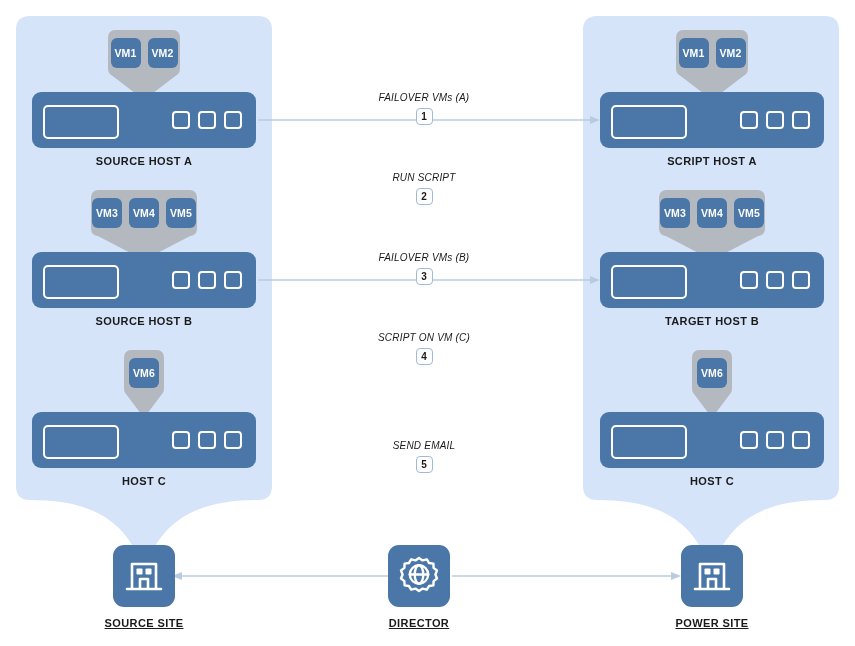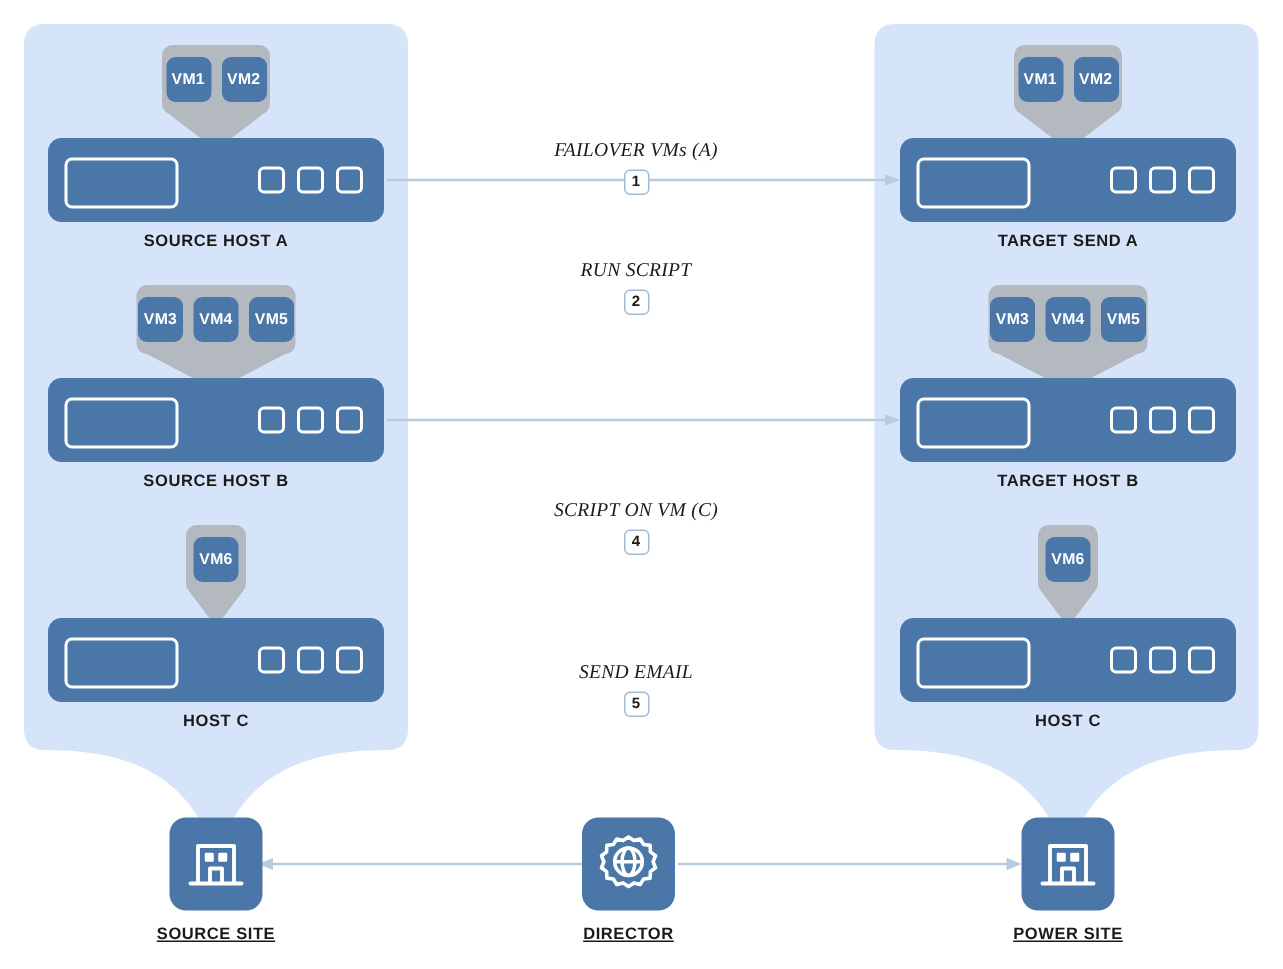--- a/index.html
+++ b/index.html
@@ -42,22 +42,22 @@
   }
   .vm{
     width:30px;height:30px;background:#4a77a8;border-radius:6px;
     display:flex;align-items:center;justify-content:center;
     font-size:10.5px;font-weight:bold;color:#ffffff;letter-spacing:.2px;
   }
 
   
   .step{position:absolute;width:180px;text-align:center;}
   .step-text{
-    font-size:13px;font-style:italic;color:#1a1a1a;font-weight:normal;
-    letter-spacing:.2px;white-space:nowrap;font-family:Liberation Serif, serif;
+    font-size:10px;font-style:italic;color:#1a1a1a;font-weight:normal;
+    letter-spacing:.2px;white-space:nowrap;
   }
   .step-badge{
     margin:5px auto 0;width:17px;height:17px;
     border:1.5px solid #9fbbd8;border-radius:4px;background:#ffffff;
     font-size:10px;font-weight:bold;color:#1a1a1a;
     display:flex;align-items:center;justify-content:center;
     position:relative;z-index:3;box-sizing:border-box;
   }
 
   
@@ -227,21 +227,21 @@
   </div>
 
   <div class="host" style="left:600px;top:92px;width:224px;height:56px;">
     <div class="host-body" style="width:224px;height:56px;"></div>
     <div class="host-screen" style="left:11px;top:13px;width:72px;height:30px;"></div>
     <div class="host-ports" style="left:140px;top:19px;">
       <div class="host-port"></div>
       <div class="host-port"></div>
       <div class="host-port"></div>
     </div>
-    <div class="host-label" style="top:63px;">TARGET SEND A</div>
+    <div class="host-label" style="top:63px;">SCRIPT HOST A</div>
   </div>
 
   <div class="host" style="left:600px;top:252px;width:224px;height:40px;">
     <div class="host-body" style="width:224px;height:56px;"></div>
     <div class="host-screen" style="left:11px;top:13px;width:72px;height:30px;"></div>
     <div class="host-ports" style="left:140px;top:19px;">
       <div class="host-port"></div>
       <div class="host-port"></div>
       <div class="host-port"></div>
     </div>
@@ -262,20 +262,24 @@
   <div class="step" style="left:334px;top:92px;">
     <div class="step-text">FAILOVER VMs (A)</div>
     <div class="step-badge">1</div>
   </div>
 
   <div class="step" style="left:334px;top:172px;">
     <div class="step-text">RUN SCRIPT</div>
     <div class="step-badge">2</div>
   </div>
 
+  <div class="step" style="left:334px;top:252px;">
+    <div class="step-text">FAILOVER VMs (B)</div>
+    <div class="step-badge">3</div>
+  </div>
 
   <div class="step" style="left:334px;top:332px;">
     <div class="step-text">SCRIPT ON VM (C)</div>
     <div class="step-badge">4</div>
   </div>
 
   <div class="step" style="left:334px;top:412px;margin-top:28px;">
     <div class="step-text">SEND EMAIL</div>
     <div class="step-badge">5</div>
   </div>

